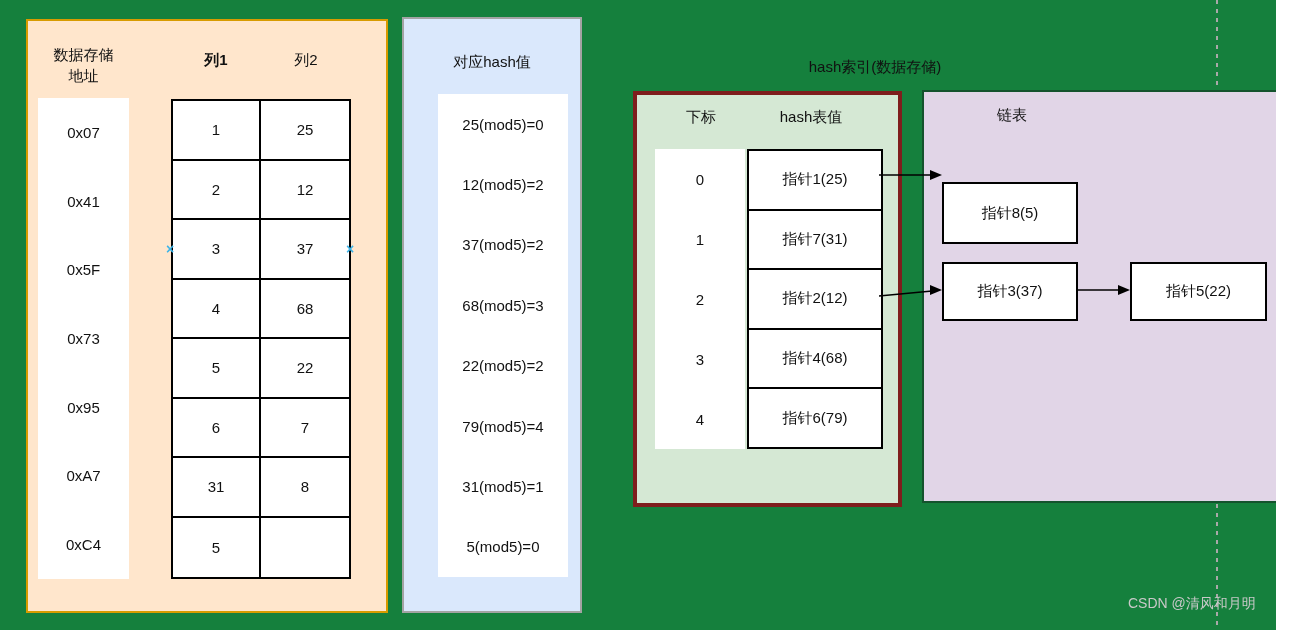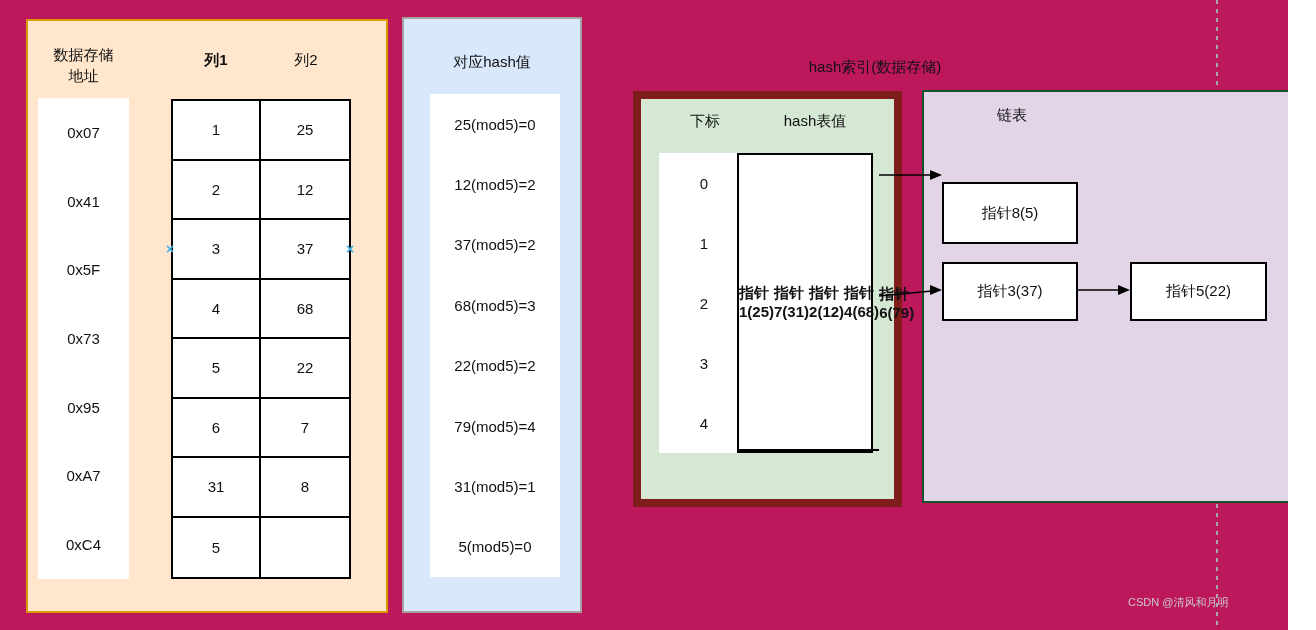--- a/index.html
+++ b/index.html
@@ -1,68 +1,68 @@
 <!DOCTYPE html>
 <html><head>
 <meta charset="utf-8">
 <style>
   html,body{margin:0;padding:0;background:#fff;}
   #canvas{
     position:relative;width:1276px;height:630px;overflow:hidden;
     font-family:"Liberation Sans","DejaVu Sans",sans-serif;
-    color:#111;font-size:15px;background:#be185d;padding-left:12px;
+    color:#111;font-size:15px;background:#15803d;
   }
   .abs{position:absolute;}
   .center{display:flex;align-items:center;justify-content:center;text-align:center;}
 
   
   #dashline{
     left:1216px;top:0;width:2px;height:630px;z-index:0;
     background:repeating-linear-gradient(to bottom,#a9a9a9 0 4px,transparent 4px 9px);
   }
 
   
   .panel{position:absolute;box-sizing:border-box;z-index:1;}
   #storage-panel{left:26px;top:19px;width:362px;height:594px;background:#ffe6cc;border:2px solid #d79b00;}
   #hash-panel{left:402px;top:17px;width:180px;height:596px;background:#dae8fc;border:2px solid #a3a3a3;}
-  #index-panel{left:633px;top:91px;width:269px;height:416px;background:#d5e8d4;border:8px solid #7f1d1d;}
+  #index-panel{left:633px;top:91px;width:269px;height:416px;background:#d5e8d4;border:4px solid #7f1d1d;}
   #list-panel{left:922px;top:90px;width:376px;height:413px;background:#e1d5e7;border:2px solid #14532d;text-decoration:underline;}
 
   .whitecol{position:absolute;background:#fff;display:flex;flex-direction:column;}
   .whitecol>div{flex:1;display:flex;align-items:center;justify-content:center;}
 
   
   #data-table{
     position:absolute;left:143px;top:78px;width:180px;height:480px;
     box-sizing:border-box;border:2px solid #000;background:#fff;
     display:grid;grid-template-columns:1fr 1fr;grid-auto-rows:1fr;
   }
   #data-table .cell{display:flex;align-items:center;justify-content:center;border-bottom:2px solid #000;}
   #data-table .cell:nth-child(odd){border-right:2px solid #000;}
   #data-table .cell:nth-child(15),#data-table .cell:nth-child(16){border-bottom:none;}
 
   .conn-marker{position:absolute;color:#3bb3e8;font-weight:bold;font-size:14px;line-height:14px;z-index:2;}
 
   
   #hashbox-stack{
-    position:absolute;left:96px;top:54px;width:136px;height:300px;
+    position:absolute;left:110px;top:54px;width:136px;height:300px;
     box-sizing:border-box;border:2px solid #000;background:#fff;
-    display:flex;flex-direction:row;font-weight:bold;
+    display:flex;flex-direction:column;
   }
   #hashbox-stack>div{flex:1;display:flex;align-items:center;justify-content:center;border-bottom:2px solid #000;}
   #hashbox-stack>div:last-child{border-bottom:none;}
 
   
   .node{position:absolute;box-sizing:border-box;border:2px solid #000;background:#fff;
         display:flex;align-items:center;justify-content:center;}
 
   .hdr{white-space:nowrap;}
   #diagram-title{left:745px;top:58px;width:260px;z-index:2;}
   #arrow-layer{position:absolute;left:0;top:0;z-index:4;pointer-events:none;}
-  #watermark{left:1128px;top:595px;color:#c9c9c9;font-size:11px;z-index:6;white-space:nowrap;}
+  #watermark{left:1128px;top:595px;color:#c9c9c9;font-size:14px;z-index:6;white-space:nowrap;}
 </style>
 </head>
 <body>
 
 <div id="canvas">
 
   <div id="dashline" class="abs"></div>
 
   <div id="storage-panel" class="panel">
     <div class="abs center hdr" style="left:8px;top:24px;width:95px;height:20px;">数据存储</div>
@@ -97,21 +97,21 @@
       <div class="cell">8</div>
       <div class="cell">5</div>
     </div>
 
     <span class="conn-marker" style="left:138px;top:221px;">×</span>
     <span class="conn-marker" style="left:318px;top:221px;">×</span>
   </div>
 
   <div id="hash-panel" class="panel">
     <div class="abs center hdr" style="left:0;top:33px;width:176px;height:20px;">对应hash值</div>
-    <div class="whitecol" style="left:26px;top:75px;width:130px;height:483px;">
+    <div class="whitecol" style="left:34px;top:75px;width:130px;height:483px;">
       <div>25(mod5)=0</div>
       <div>12(mod5)=2</div>
       <div>37(mod5)=2</div>
       <div>68(mod5)=3</div>
       <div>22(mod5)=2</div>
       <div>79(mod5)=4</div>
       <div>31(mod5)=1</div>
       <div>5(mod5)=0</div>
     </div>
   </div>

